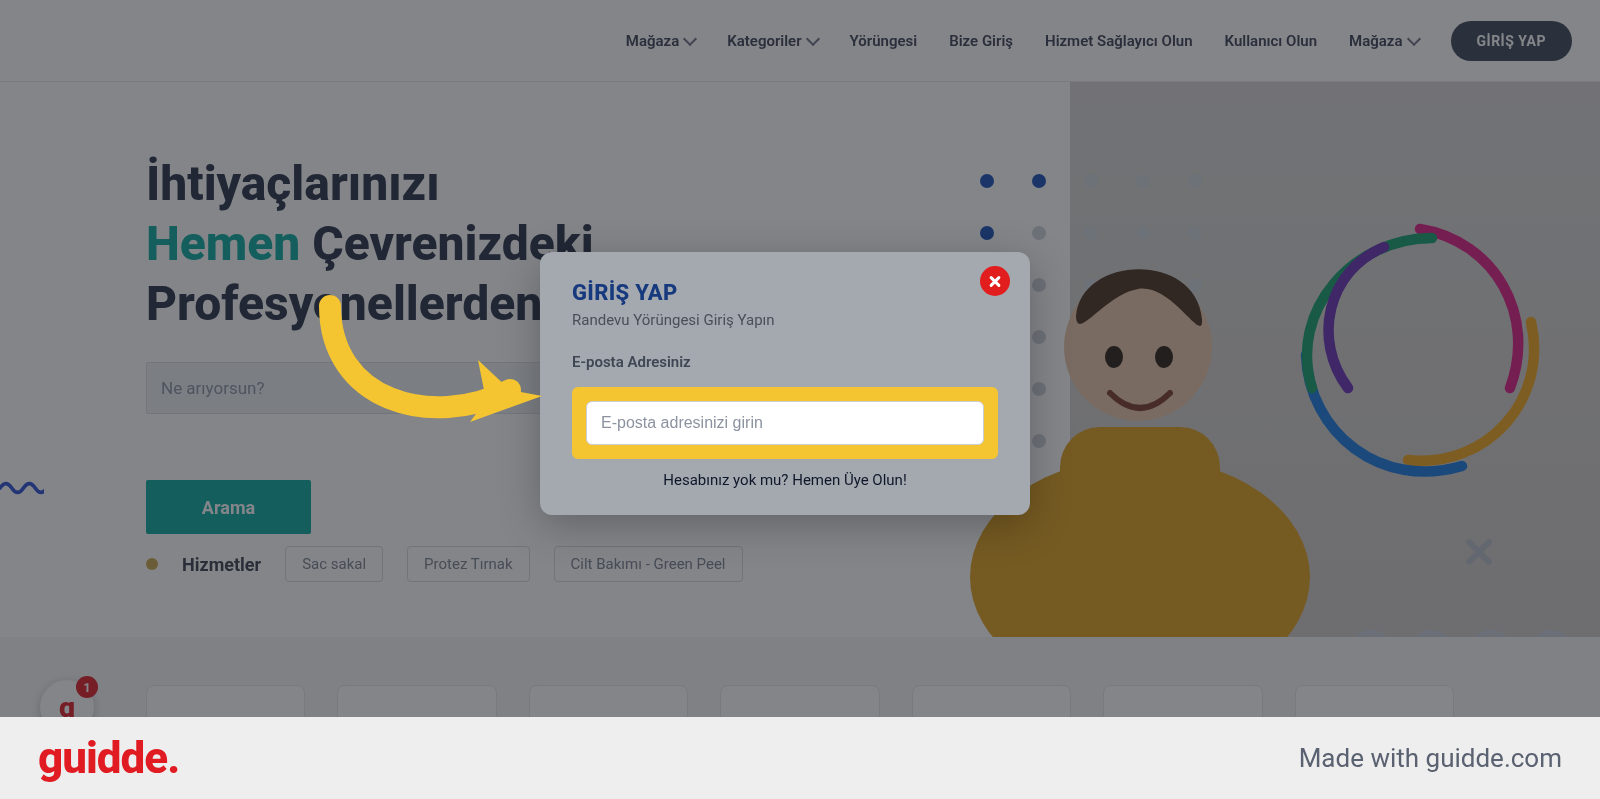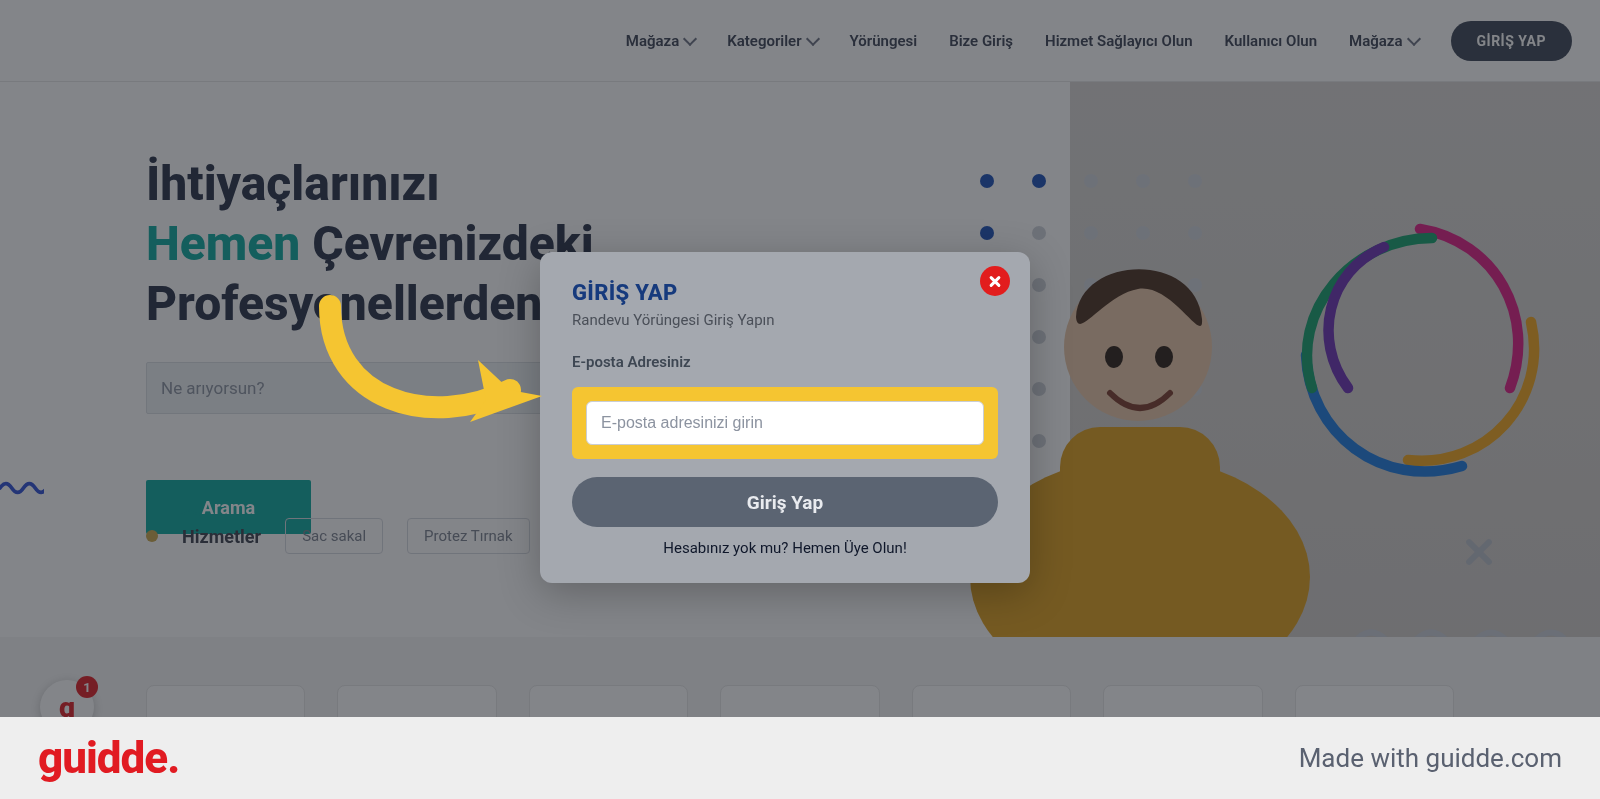--- a/index.html
+++ b/index.html
@@ -46,21 +46,21 @@
     background: #0aa89e; color: #fff; font-weight: 700; font-size: 18px;
     display: flex; align-items: center; justify-content: center; border-radius: 2px;
     cursor: pointer;
     margin-top: 36px;
   }
   .caret-group {
     position: absolute; left: 180px; top: 412px; color: #0aa89e; font-size: 22px; font-weight: 900;
   }
 
   .badges-row {
-    position: absolute; left: 146px; top: 436px; display: flex; align-items: center; gap: 24px;
+    position: absolute; left: 146px; top: 464px; display: flex; align-items: center; gap: 24px;
   }
   .badge-bullet { width: 12px; height: 12px; border-radius: 50%; background: #c9a74a; }
   .badge-label { font-size: 18px; font-weight: 700; color: #3a3f4c; }
   .tag-pill {
     border: 1px solid #d6dae0; border-radius: 4px; padding: 8px 16px;
     color: #7a818e; font-size: 15px; cursor: pointer;
   }
 
   
   .hero-right {
@@ -317,21 +317,20 @@
 <div class="overlay"></div>
 
 <div class="modal">
   <div class="close"></div>
   <div class="modal-title">GİRİŞ YAP</div>
   <div class="modal-sub">Randevu Yörüngesi Giriş Yapın</div>
   <div class="field-label">E-posta Adresiniz</div>
   <div class="highlight-wrap">
     <input class="email-input" type="text" placeholder="E-posta adresinizi girin" style="">
   </div>
-  <div class="modal-btn">Giriş Yap</div>
   <div class="modal-footer">Hesabınız yok mu? Hemen Üye Olun!</div>
 </div>
 
 <svg class="arrow-anno" viewBox="0 0 240 160">
   <path d="M20 16 C 20 110, 120 140, 200 100" stroke="#f5c531" stroke-width="22" fill="none" stroke-linecap="round"></path>
   <polygon points="200,100 168,70 176,110 160,132 232,106" fill="#f5c531"></polygon>
 </svg>
 
 <div class="footer-strip">
   <span class="guidde-word">guidde.</span>

